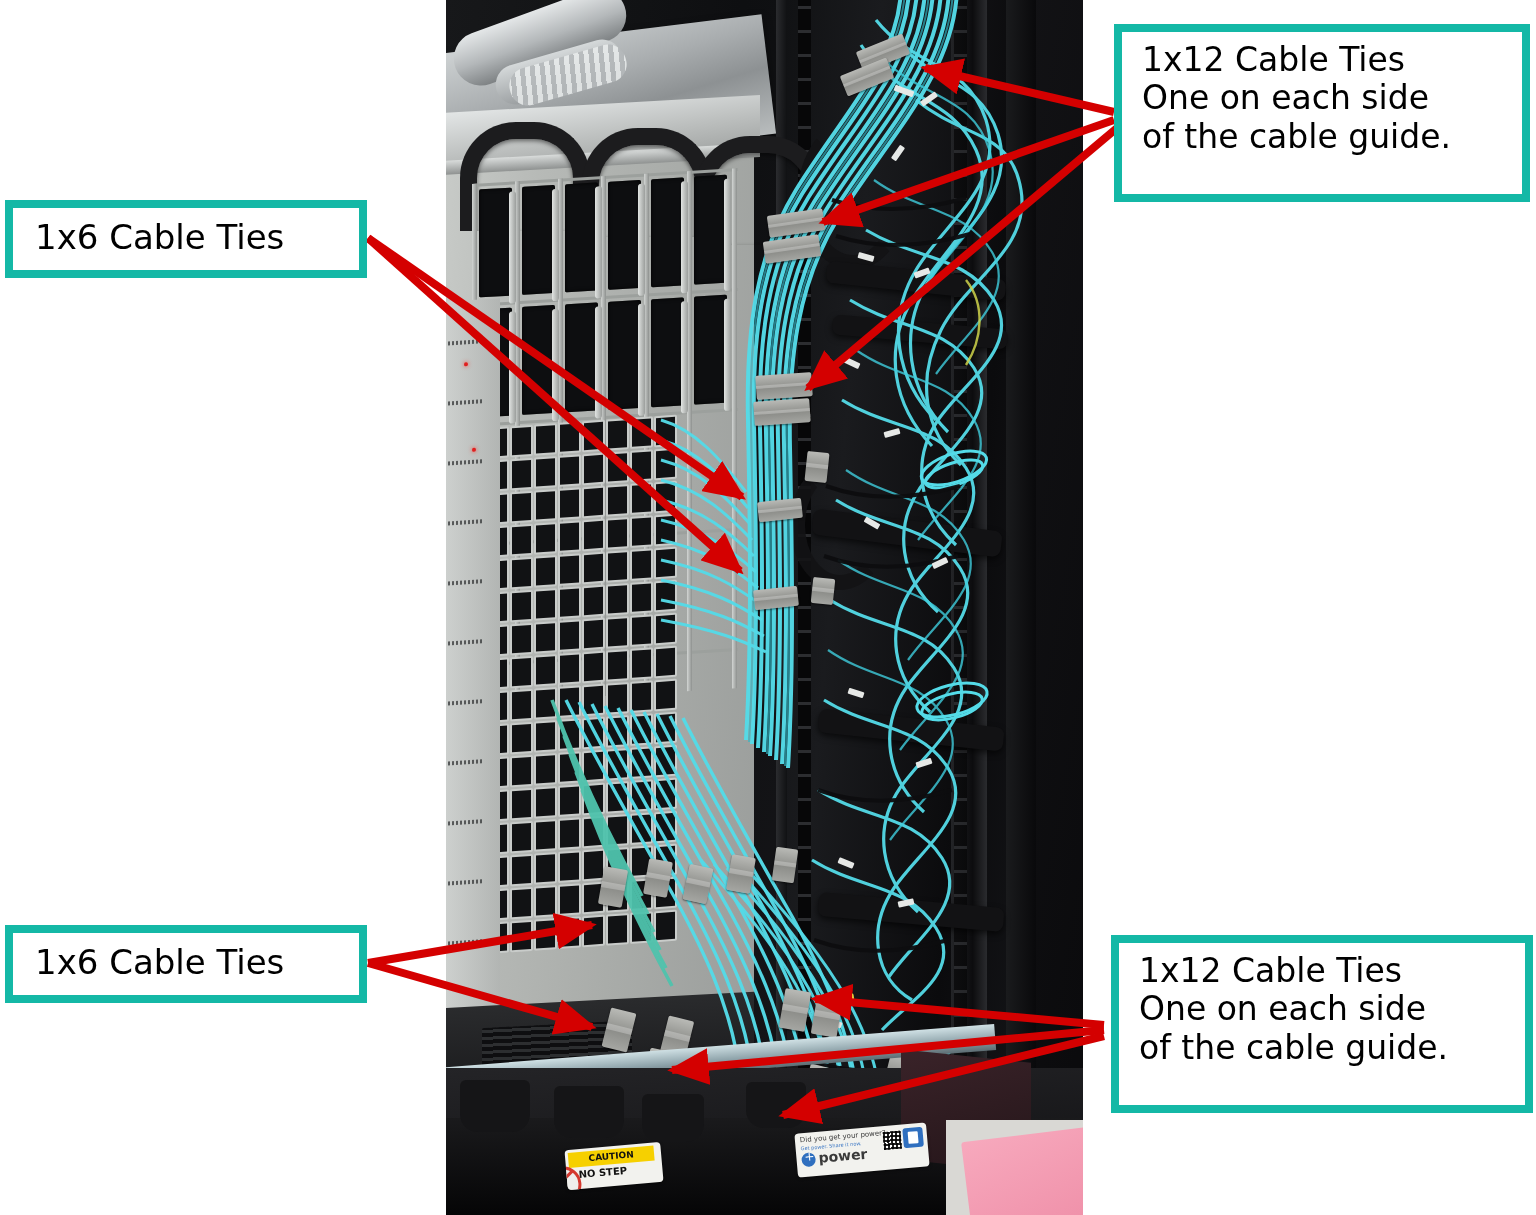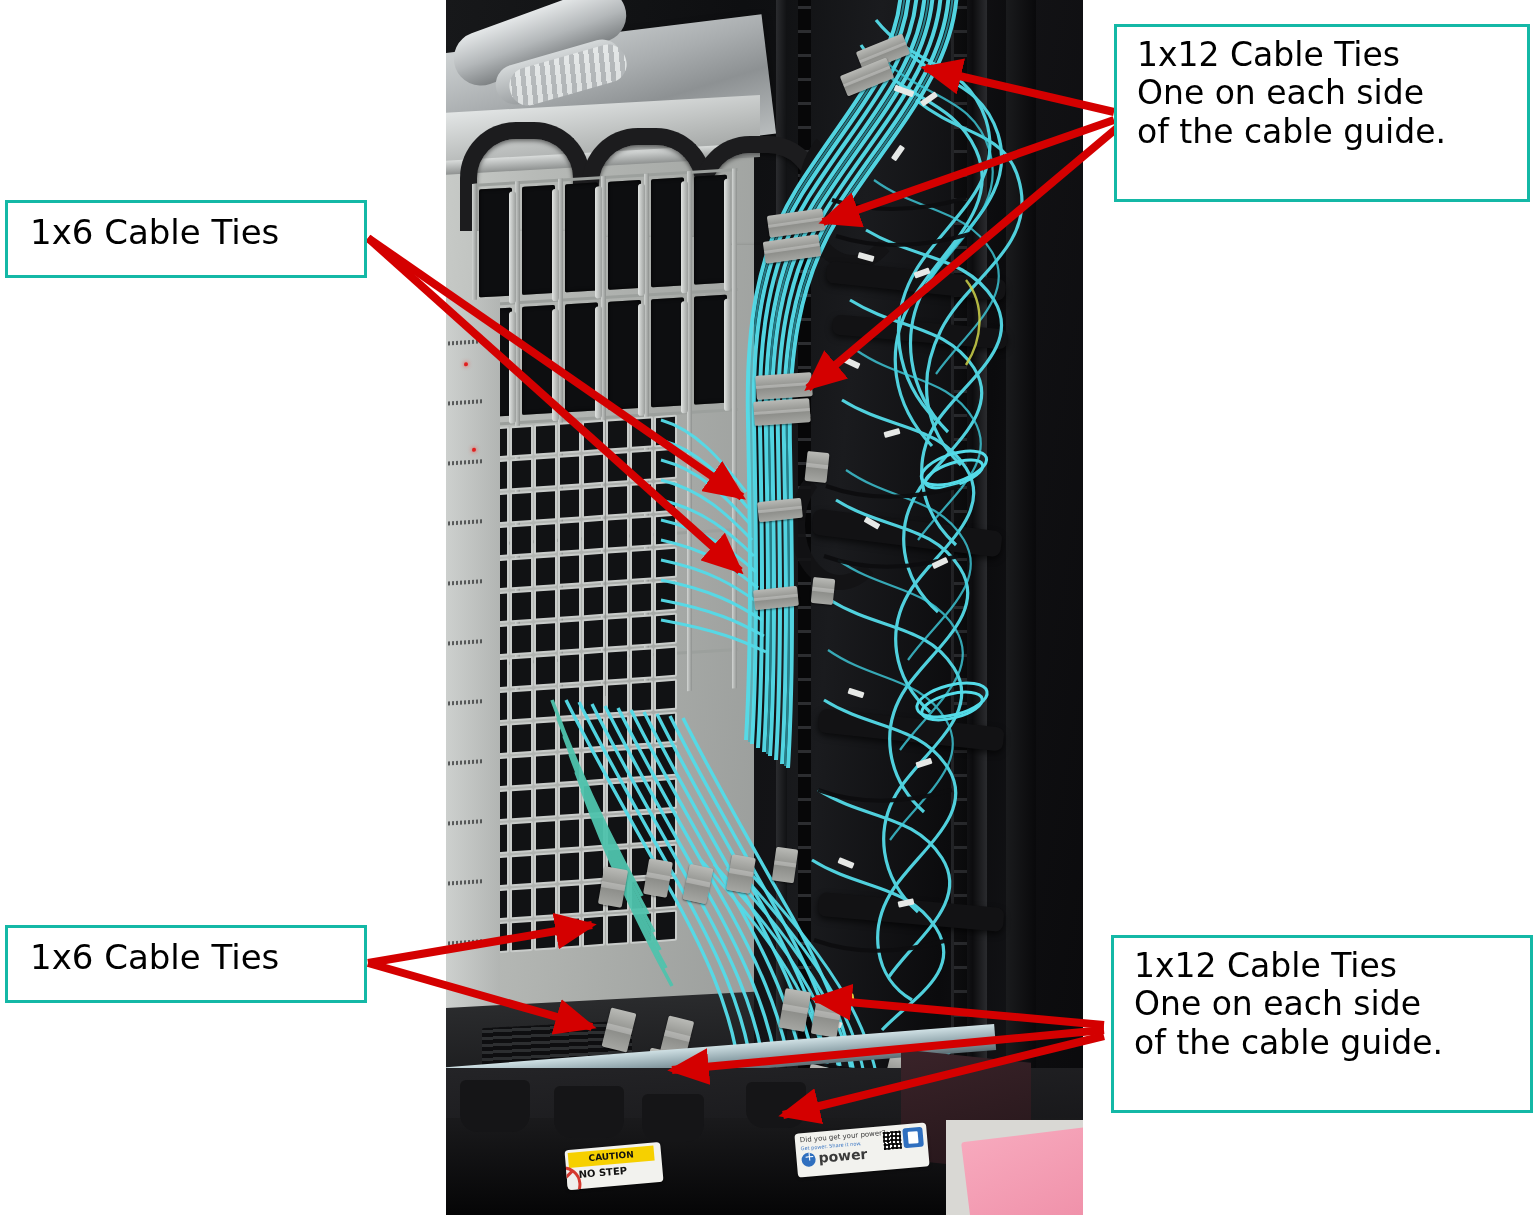--- a/index.html
+++ b/index.html
@@ -144,21 +144,21 @@
                  repeating-linear-gradient(90deg,#222 0 2px,#fff 2px 4px);
       background-blend-mode:multiply;}
   .pw-badge{position:absolute;right:4px;top:4px;width:20px;height:20px;background:#2f6fbf;
       border-radius:3px;}
   .pw-badge::after{content:"";position:absolute;left:5px;top:4px;width:10px;height:12px;
       background:#fff;border-radius:1px;}
   .yellowtab{position:absolute;width:16px;height:8px;background:#e8c53a;border-radius:2px;
       transform:rotate(-8deg);}
 
   
-  .callout{position:absolute;background:#ffffff;border:3px solid #14b8a6;
+  .callout{position:absolute;background:#ffffff;border:8px solid #14b8a6;
       box-sizing:border-box;z-index:40;}
   .callout .line{color:#000;white-space:pre;line-height:1.16;}
   .c-1x6{font-size:34px;padding:10px 14px 12px 22px;}
   .c-1x12{font-size:33px;padding:9px 12px 10px 20px;}
 
   
   svg.arrows{position:absolute;left:0;top:0;width:1536px;height:1215px;z-index:35;
       pointer-events:none;}
 </style>
 </head>

